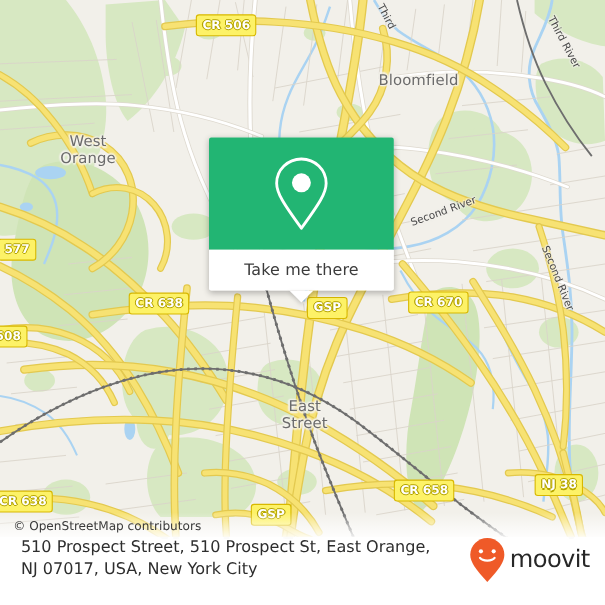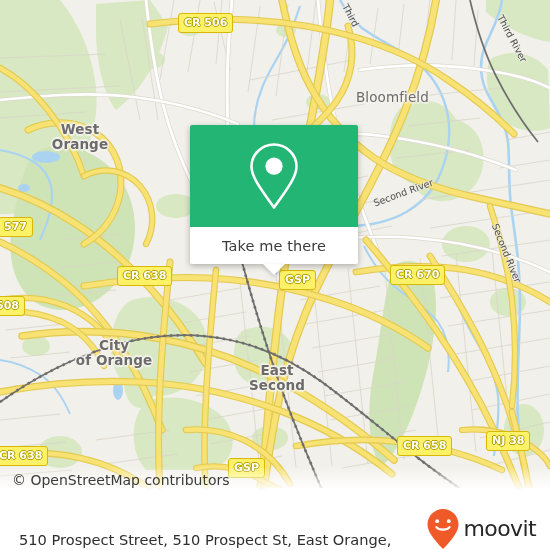--- a/index.html
+++ b/index.html
@@ -41,21 +41,21 @@
     line-height: 13px;
     text-align: center;
     letter-spacing: 0.1px;
     white-space: nowrap;
     text-shadow:
       1.6px 0 1.4px rgba(245,243,238,.95), -1.6px 0 1.4px rgba(245,243,238,.95),
       0 1.6px 1.4px rgba(245,243,238,.95), 0 -1.6px 1.4px rgba(245,243,238,.95),
       1.1px 1.1px 1.4px rgba(245,243,238,.95), -1.1px -1.1px 1.4px rgba(245,243,238,.95);
     pointer-events: none;
   }
-  .place-label.two-line { line-height: 14.5px; font-weight: bold; }
+  .place-label.two-line { line-height: 14.5px; }
 
   .water-label {
     position: absolute;
     color: #4a4a4a;
     font-family: "DejaVu Sans", sans-serif;
     font-size: 9.5px;
     white-space: nowrap;
     text-shadow:
       1.2px 0 1.1px rgba(243,241,236,.9), -1.2px 0 1.1px rgba(243,241,236,.9),
       0 1.2px 1.1px rgba(243,241,236,.9), 0 -1.2px 1.1px rgba(243,241,236,.9);
@@ -129,21 +129,21 @@
     filter: drop-shadow(0 2px 2px rgba(0,0,0,.18));
   }
 
   
   #osm-attrib {
     position: absolute;
     left: 12px;
     top: 472px;
     color: #3a3a3a;
     font-family: "DejaVu Sans", sans-serif;
-    font-size: 14px;
+    font-size: 11px;
     white-space: nowrap;
     z-index: 30;
   }
 
   
   #footer {
     position: absolute;
     left: 0;
     top: 488px;
     width: 550px;
@@ -157,21 +157,21 @@
     left: 0; top: -488px;
     width: 550px;
     height: 490px;
     opacity: .055;
     pointer-events: none;
   }
   #footer-inner {
     position: relative;
     height: 100%;
     display: flex;
-    align-items: flex-end;
+    align-items: flex-start;
     justify-content: space-between;
     padding: 0 14px 0 19px;
     box-sizing: border-box;
   }
   #address {
     color: #2e2e2e;
     font-family: "DejaVu Sans", sans-serif;
     font-size: 14.6px;
     line-height: 20px;
     max-width: 390px;
@@ -384,45 +384,43 @@
       </g>
 
       <path class="rail" d="M0,402 C34,378 72,358 112,346 C152,334 192,332 230,340 C264,347 294,362 322,382 C352,404 380,428 408,450 C430,468 448,480 462,490"></path>
       <path class="raild" d="M0,402 C34,378 72,358 112,346 C152,334 192,332 230,340 C264,347 294,362 322,382 C352,404 380,428 408,450 C430,468 448,480 462,490"></path>
       <path class="rail" d="M242,262 C254,306 268,352 284,396 C298,434 312,466 322,490"></path>
       <path class="raild" d="M242,262 C254,306 268,352 284,396 C298,434 312,466 322,490"></path>
 
       <path class="rail" stroke-width="1.3" d="M470,0 C476,26 484,52 496,76 C508,100 522,122 538,142"></path>
     </svg>
 
-    <div class="place-label" style="left:356px; top:67px; width:68px;margin-top:24px;">Bloomfield</div>
+    <div class="place-label" style="left:344px; top:67px; width:68px;">Bloomfield</div>
 
     <div class="place-label two-line" style="left:48px; top:122px; width:64px; white-space:pre-line;">West
 Orange</div>
 
-    <div class="place-label two-line" style="left:74px; top:338px; width:80px; white-space:pre-line;">City
-of Orange</div>
 
     <div class="place-label two-line" style="left:246px; top:363px; width:62px; white-space:pre-line;">East
-Second</div>
+Street</div>
 
     <div class="water-label" style="left:350px; top:2px; transform:rotate(62deg); transform-origin:left top;">Third</div>
     <div class="water-label" style="left:505px; top:13px; transform:rotate(62deg); transform-origin:left top;">Third River</div>
     <div class="water-label" style="left:372px; top:198px; transform:rotate(-20deg); transform-origin:left top;">Second River</div>
     <div class="water-label" style="left:500px; top:222px; transform:rotate(68deg); transform-origin:left top;">Second River</div>
 
     <div class="shield" style="left:178px; top:13px;">CR 506</div>
     <div class="shield" style="left:-2px; top:217px;">577</div>
     <div class="shield" style="left:117px; top:266px;">CR 638</div>
     <div class="shield" style="left:279px; top:270px;">GSP</div>
-    <div class="shield" style="left:390px; top:265px;">CR 670</div>
+    <div class="shield" style="left:371px; top:265px;">CR 670</div>
     <div class="shield" style="left:-10px; top:296px;">508</div>
     <div class="shield" style="left:-7px; top:446px;">CR 638</div>
     <div class="shield" style="left:228px; top:458px;">GSP</div>
-    <div class="shield" style="left:358px; top:436px;margin-left:39px;">CR 658</div>
+    <div class="shield" style="left:358px; top:436px;">CR 658</div>
     <div class="shield" style="left:486px; top:431px;">NJ 38</div>
 
     <div id="info-card">
       <div id="card-green">
         <span id="card-pin">
           <svg width="54" height="70" viewBox="0 0 54 70" aria-hidden="true">
             <path d="M27 3.5 C14.6 3.5 4.5 13.4 4.5 25.6 C4.5 34.5 10.5 43.8 27 66.5 C43.5 43.8 49.5 34.5 49.5 25.6 C49.5 13.4 39.4 3.5 27 3.5 Z" fill="none" stroke="#ffffff" stroke-width="2.6" stroke-linejoin="round"></path>
             <circle cx="27" cy="25.2" r="8.6" fill="#ffffff"></circle>
           </svg>
         </span>
@@ -450,20 +448,21 @@
         <path d="M0,392 C44,384 92,380 138,382 C188,384 234,394 278,410 C322,426 360,448 392,474"></path>
         <path d="M296,446 C330,440 366,438 400,442 C438,446 472,456 502,470"></path>
         <path d="M366,240 C390,268 414,298 436,330 C458,362 478,396 494,430 C506,456 514,476 520,490"></path>
         <path d="M0,456 C26,452 54,452 80,458 C108,464 132,476 152,490"></path>
       </g>
     </svg>
 
     <div id="footer-inner">
       <div id="address">
         <div>510 Prospect Street, 510 Prospect St, East Orange,</div>
+        <div>NJ 07017, USA, New York City</div>
       </div>
       <div id="brand">
         <span id="brand-mark">
           <svg width="34" height="42" viewBox="0 0 34 42" aria-hidden="true">
             <path d="M17 1 C8.4 1 1.5 7.9 1.5 16.4 C1.5 22.7 6.5 30.2 17 41 C27.5 30.2 32.5 22.7 32.5 16.4 C32.5 7.9 25.6 1 17 1 Z" fill="#ef5a28"></path>
             <circle cx="11.2" cy="13.2" r="1.9" fill="#ffffff"></circle>
             <circle cx="22.8" cy="13.2" r="1.9" fill="#ffffff"></circle>
             <path d="M10.4 19.2 C12.6 22.4 21.4 22.4 23.6 19.2" fill="none" stroke="#ffffff" stroke-width="2.1" stroke-linecap="round"></path>
           </svg>
         </span>

